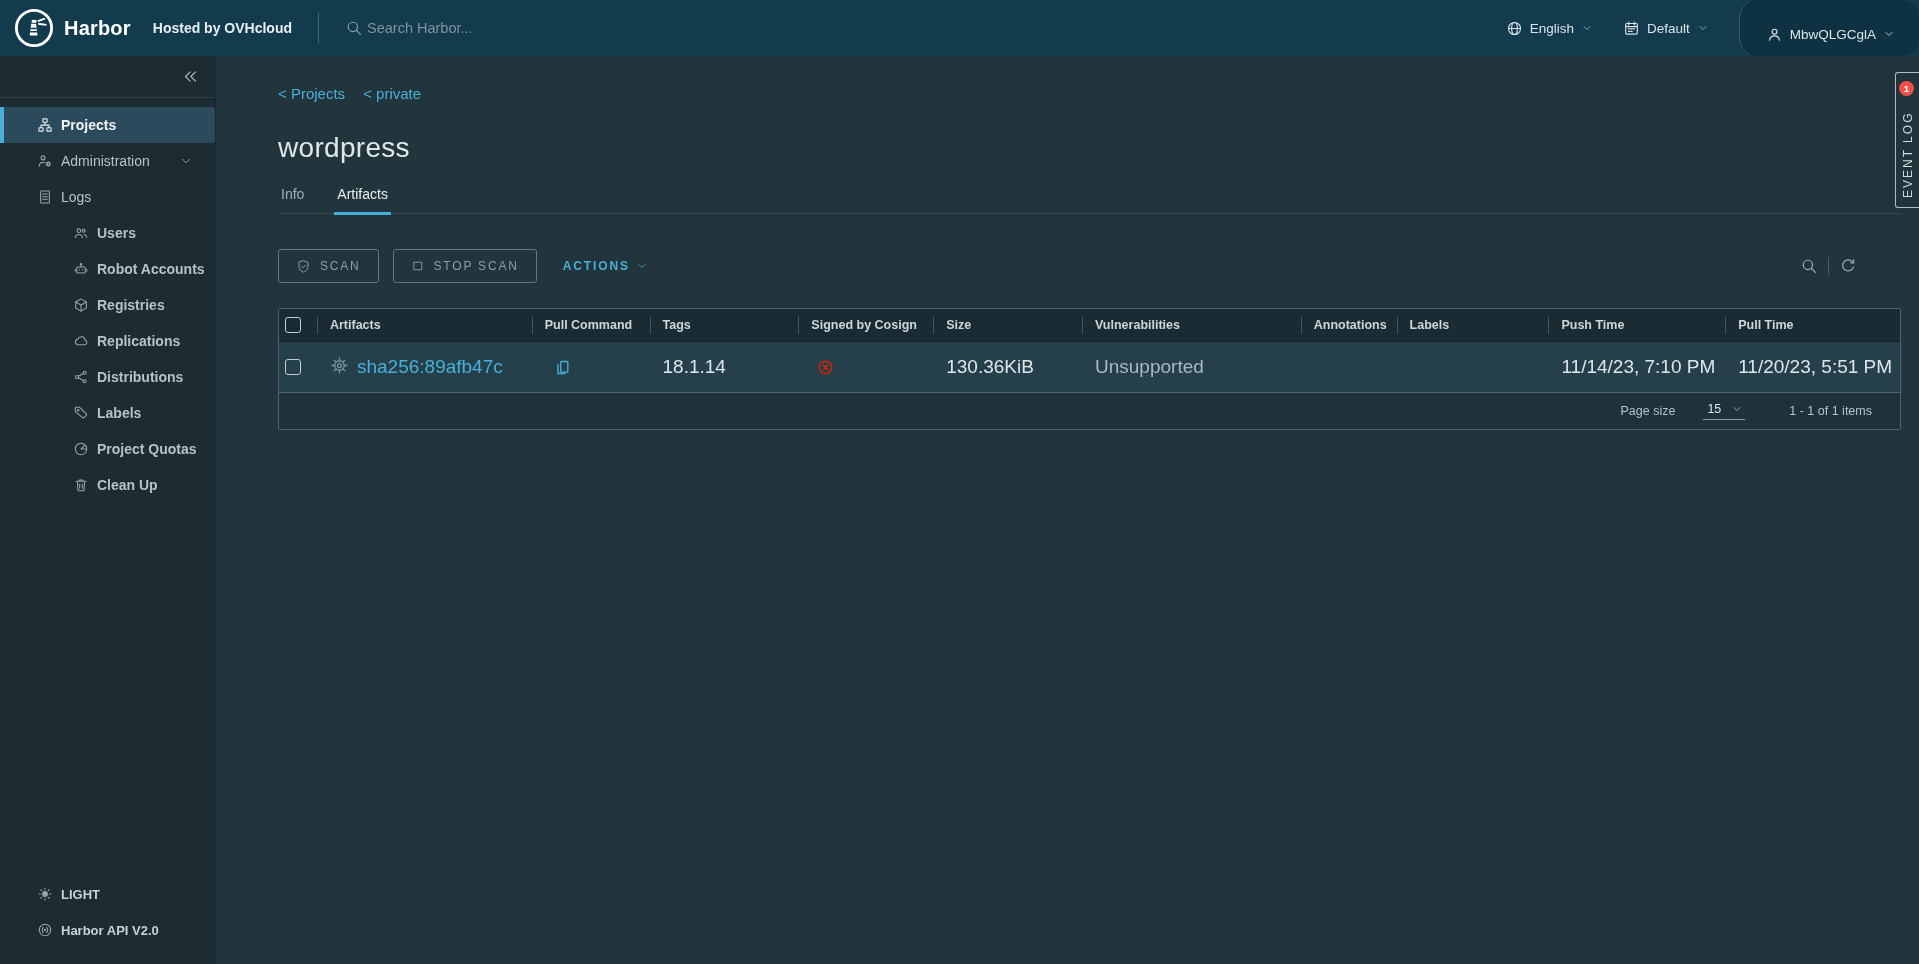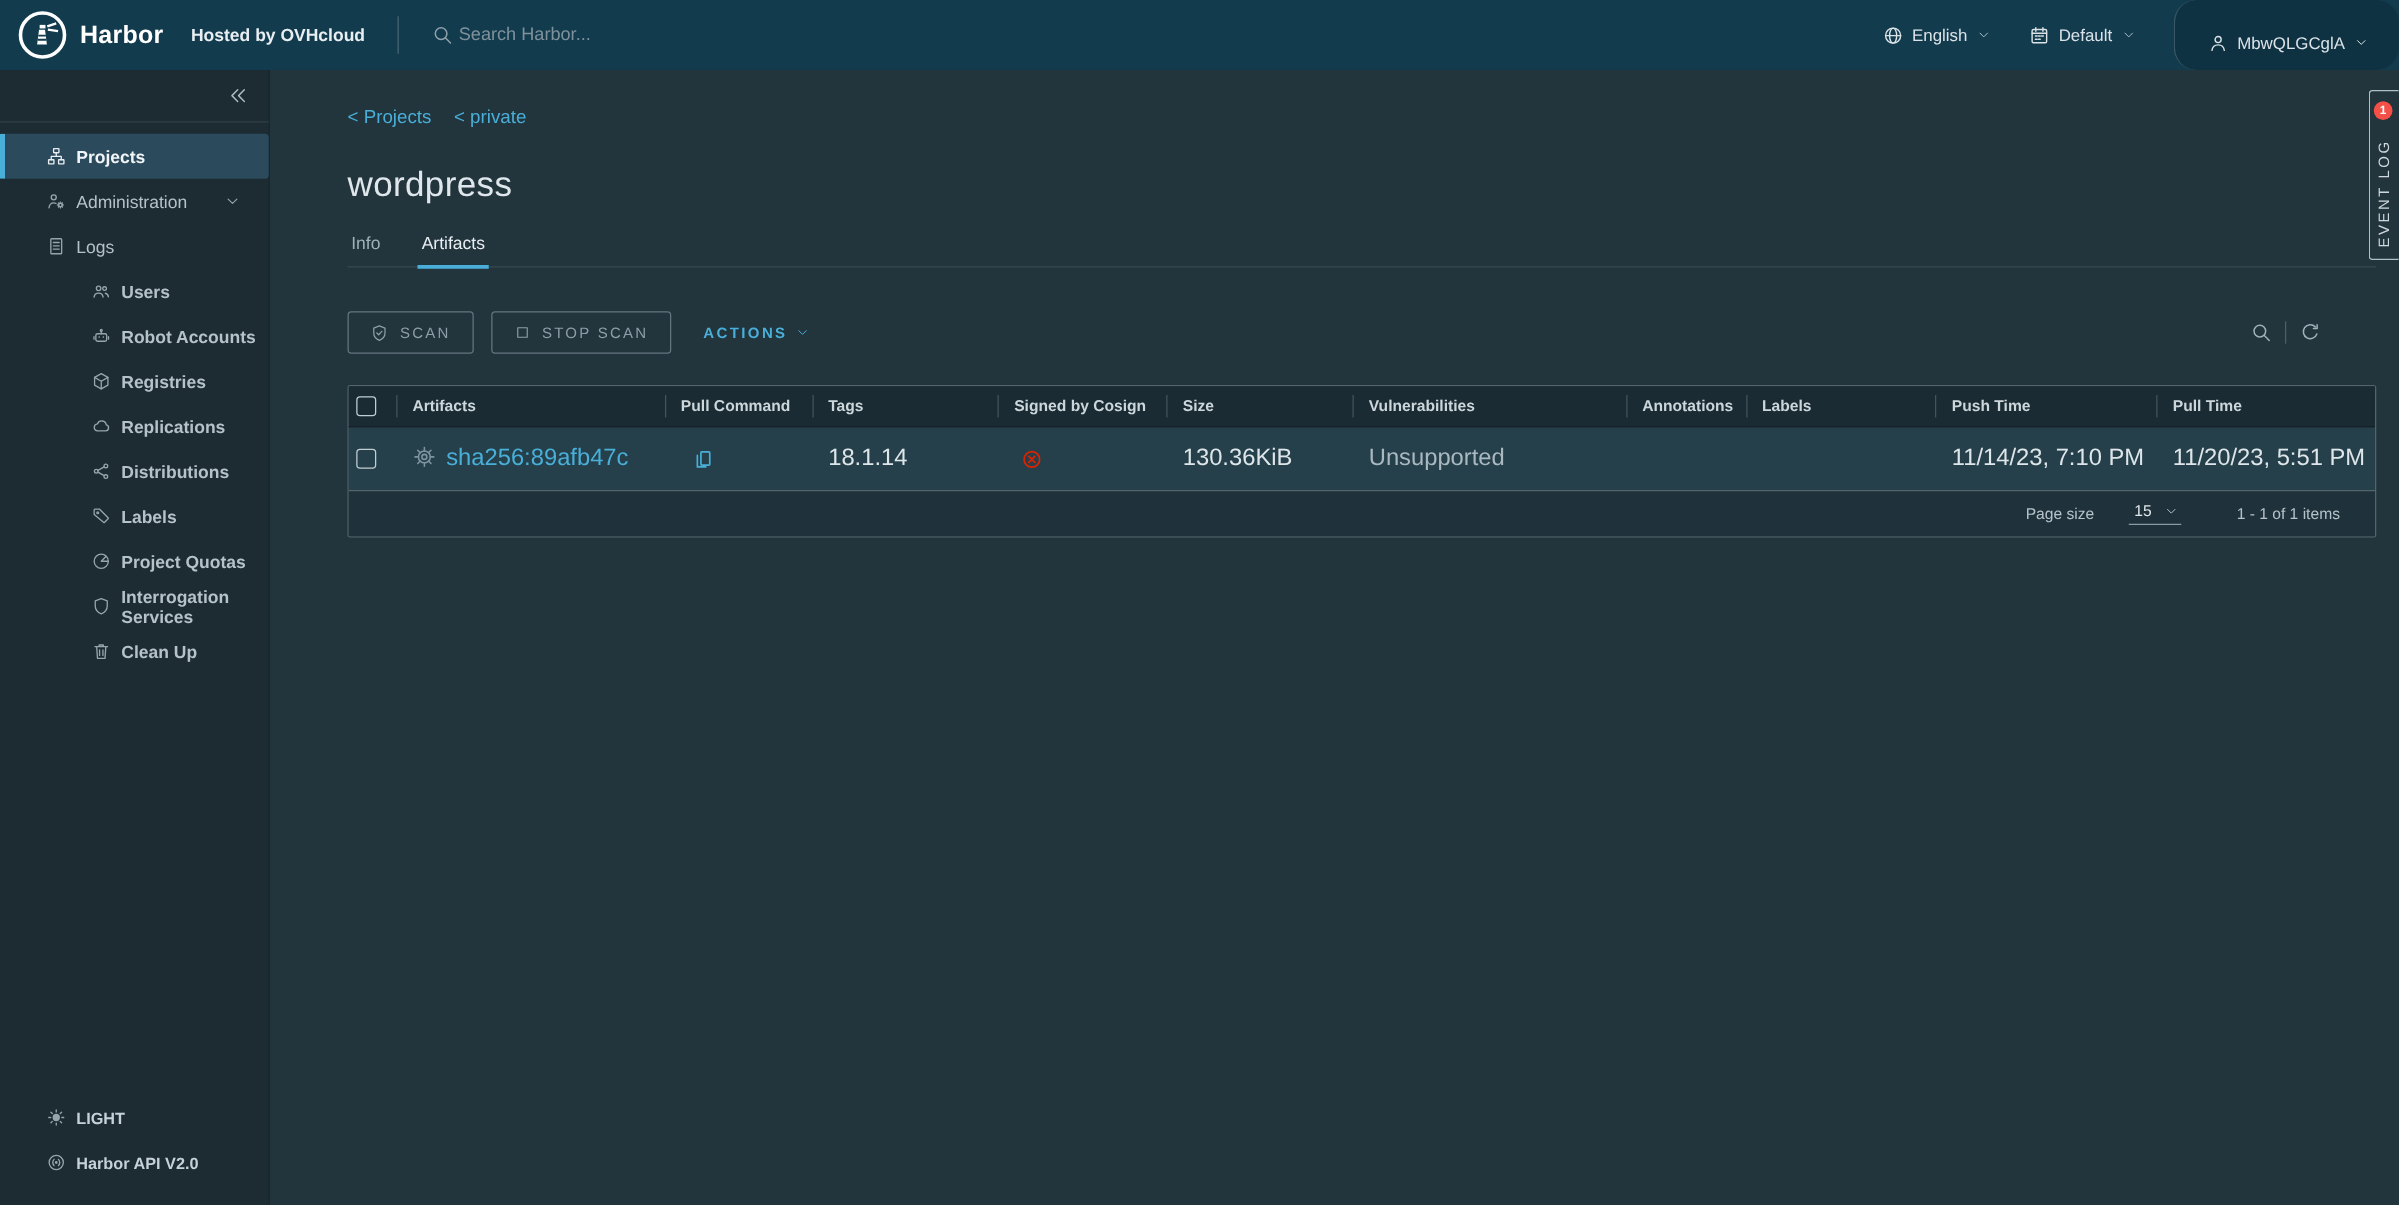--- a/index.html
+++ b/index.html
@@ -300,28 +300,20 @@
           <svg width="16" height="16" viewBox="0 0 24 24" fill="none" stroke="currentColor" stroke-width="1.6" stroke-linecap="round" stroke-linejoin="round">
             <circle cx="12" cy="12" r="8.5"></circle>
             <path d="M12 12l5.6-5.6M12 12h8.5"></path>
           </svg>
         </span>
         <span>Project Quotas</span>
       </div>
       <div class="nav-item lvl1">
         <span class="ic">
           <svg width="16" height="16" viewBox="0 0 24 24" fill="none" stroke="currentColor" stroke-width="1.6" stroke-linecap="round" stroke-linejoin="round">
-            <path d="M12 2.8l7.2 2.7v6.3c0 4.6-2.9 7.6-7.2 9.4-4.3-1.8-7.2-4.8-7.2-9.4V5.5z"></path>
-          </svg>
-        </span>
-        <span>Interrogation Services</span>
-      </div>
-      <div class="nav-item lvl1">
-        <span class="ic">
-          <svg width="16" height="16" viewBox="0 0 24 24" fill="none" stroke="currentColor" stroke-width="1.6" stroke-linecap="round" stroke-linejoin="round">
             <path d="M4.5 6.5h15M9.5 6.5v-2h5v2M6.5 6.5l1 14h9l1-14M10 10.5v6.5M14 10.5v6.5"></path>
           </svg>
         </span>
         <span>Clean Up</span>
       </div>
     </div>
   <div class="side-footer" id="side-footer">
       <div class="nav-item lvl0">
         <span class="ic">
           <svg width="16" height="16" viewBox="0 0 24 24" fill="none" stroke="currentColor" stroke-width="1.6" stroke-linecap="round" stroke-linejoin="round">

